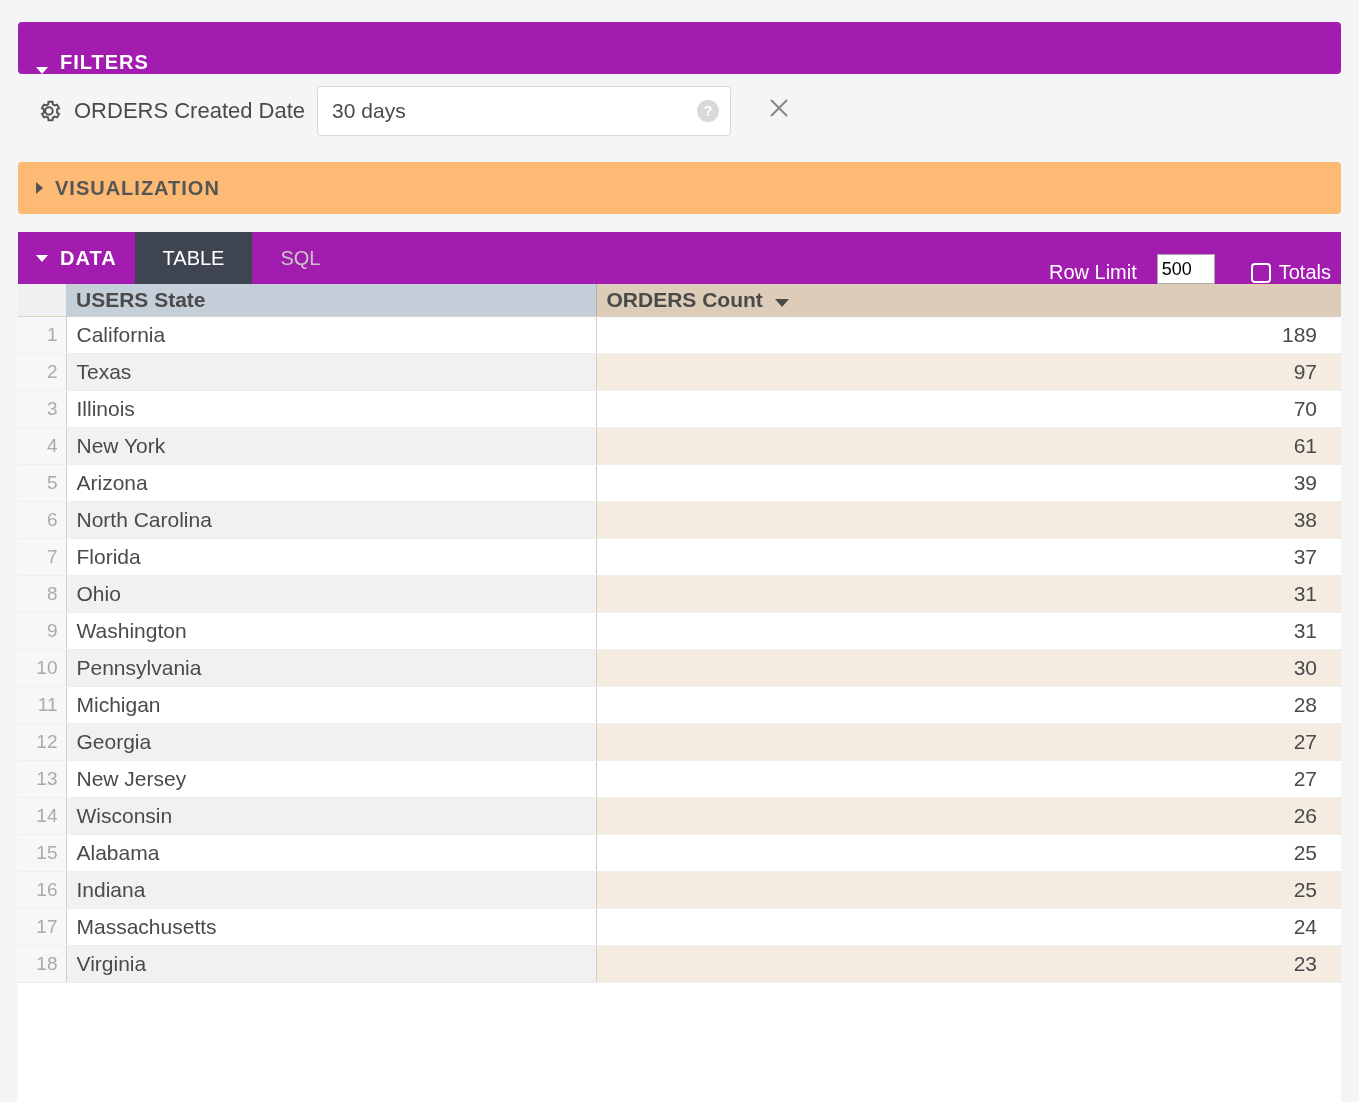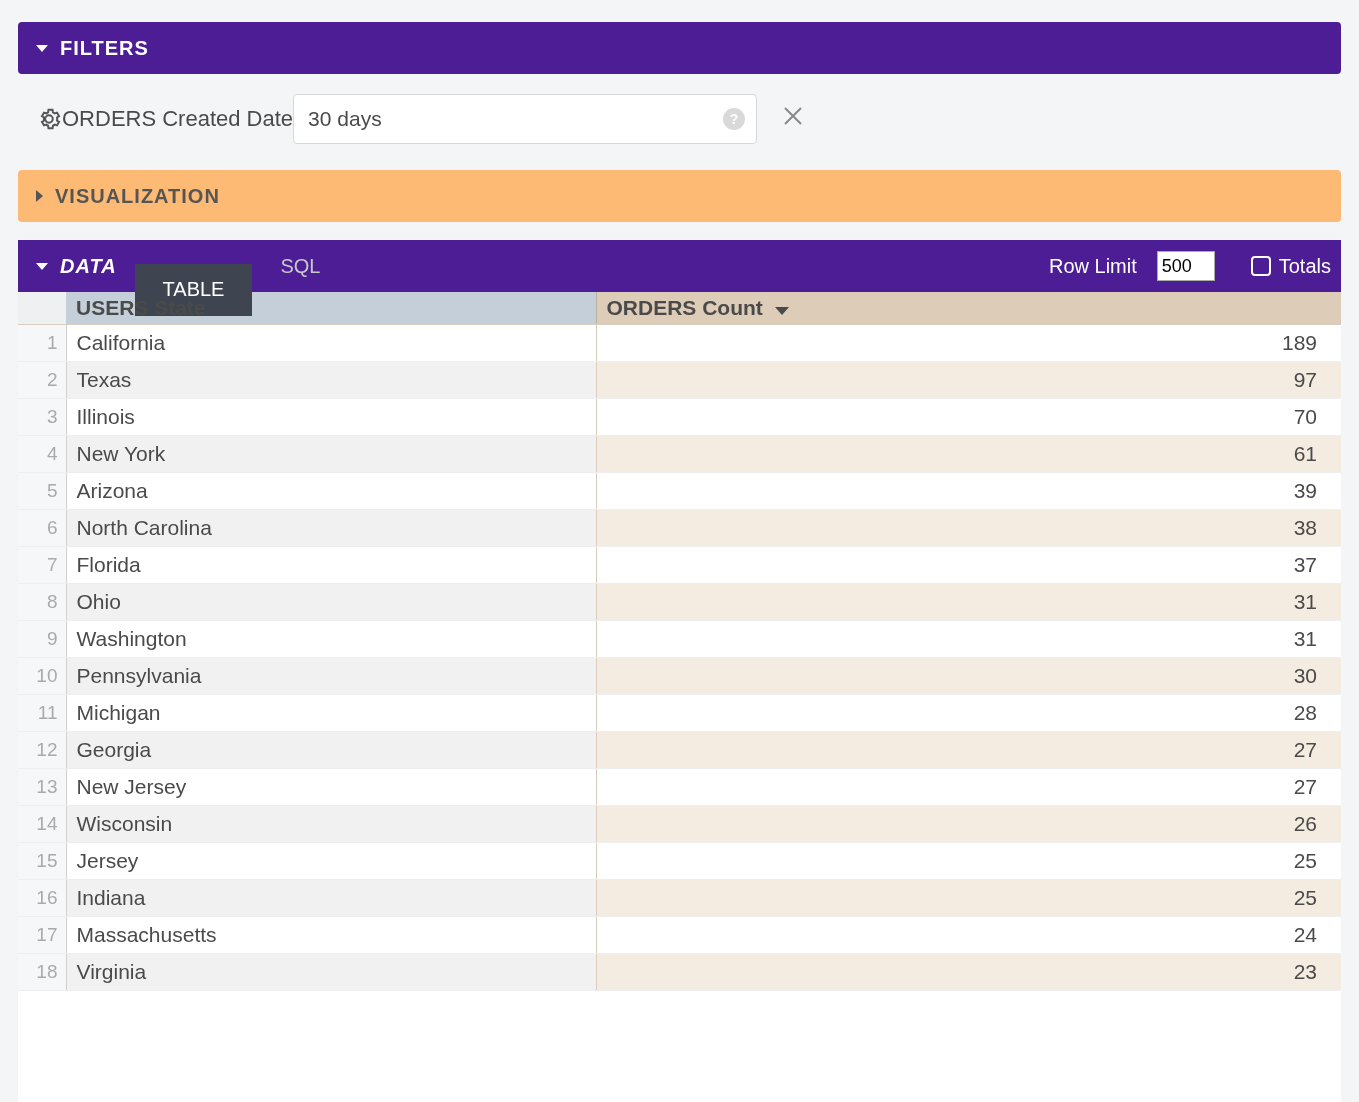--- a/index.html
+++ b/index.html
@@ -16,22 +16,23 @@
 
   
   .bar {
     display: flex;
     align-items: center;
     padding: 0 18px;
     height: 52px;
     border-radius: 4px;
   }
   .bar-dark {
-    background: #4c1d95;
+    background: #a21caf;
     color: #fff;
+    align-items: flex-end;
   }
   .bar-light {
     background: #fdba74;
     color: #555;
   }
   .bar .title {
     font-weight: 700;
     letter-spacing: 1px;
     font-size: 20px;
     margin-left: 12px;
@@ -47,32 +48,32 @@
   .caret-right {
     border-top: 6px solid transparent;
     border-bottom: 6px solid transparent;
     border-left: 7px solid currentColor;
   }
 
   
   .filter-row {
     display: flex;
     align-items: center;
-    gap: 0;
-    padding: 20px 18px 26px 18px;
+    gap: 12px;
+    padding: 12px 18px 26px 18px;
   }
   .gear {
     width: 26px; height: 26px; flex: none;
     color: #555;
   }
   .filter-label { font-size: 22px; color: #4a4a4a; }
   .filter-input-wrap {
     position: relative;
     flex: none;
-    width: 464px;
+    width: 414px;
   }
   .filter-input {
     width: 100%;
     height: 50px;
     border: 1px solid #d8d8d8;
     border-radius: 4px;
     padding: 0 44px 0 14px;
     font-size: 21px;
     color: #4a4a4a;
   }
@@ -87,21 +88,20 @@
   .clear-x {
     color: #888; font-size: 26px; margin-left: 24px;
     cursor: pointer;
   }
 
   
   .bar-data { height: 52px; padding:0; border-radius:0; }
   .bar-data .seg {
     display:flex; align-items:center; height:100%;
     padding: 0 18px;
-    font-style: italic;
   }
   .bar-data .title-seg { padding-left: 18px; }
   .bar-data .title { margin-left: 12px; }
   .tab {
     height:100%; display:flex; align-items:center;
     padding: 0 28px;
     color: #c7c7c7;
     font-size: 20px;
     cursor:pointer;
   }
@@ -304,21 +304,21 @@
             <td class="c1">New Jersey</td>
             <td class="c2">27</td>
           </tr>
           <tr>
             <td class="idx">14</td>
             <td class="c1">Wisconsin</td>
             <td class="c2">26</td>
           </tr>
           <tr>
             <td class="idx">15</td>
-            <td class="c1">Jersey</td>
+            <td class="c1">Alabama</td>
             <td class="c2">25</td>
           </tr>
           <tr>
             <td class="idx">16</td>
             <td class="c1">Indiana</td>
             <td class="c2">25</td>
           </tr>
           <tr>
             <td class="idx">17</td>
             <td class="c1">Massachusetts</td>

